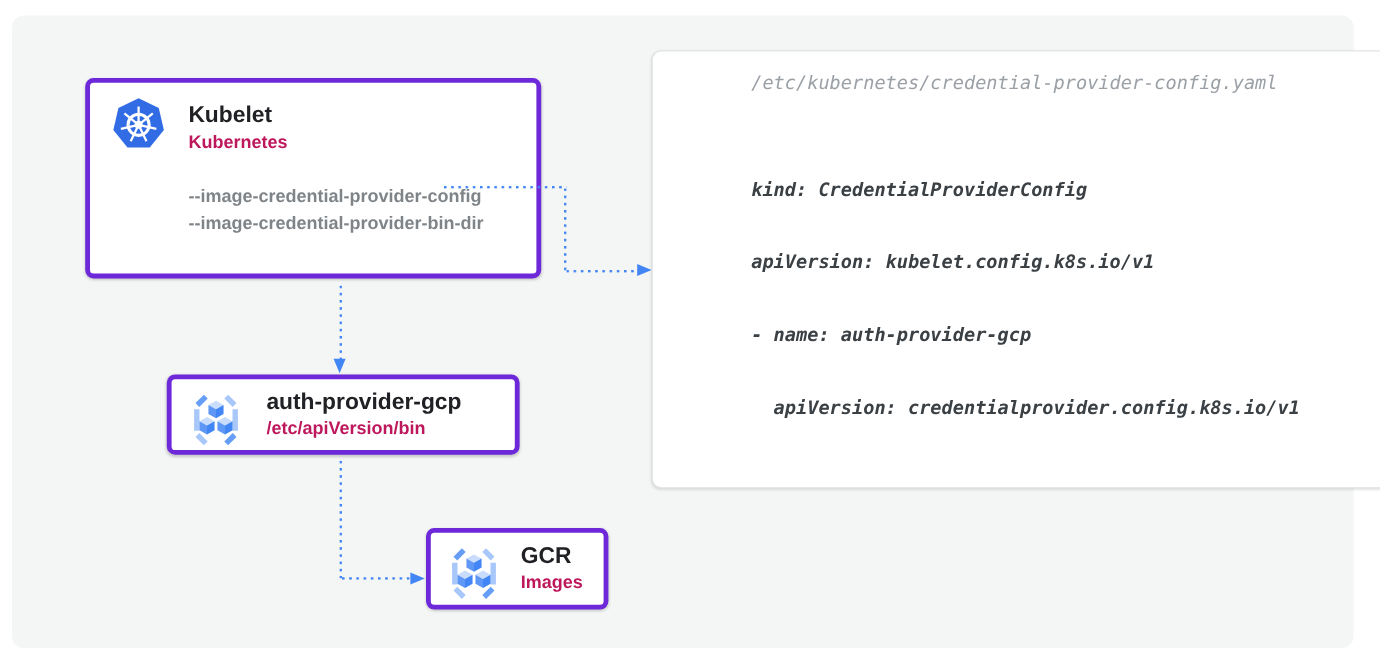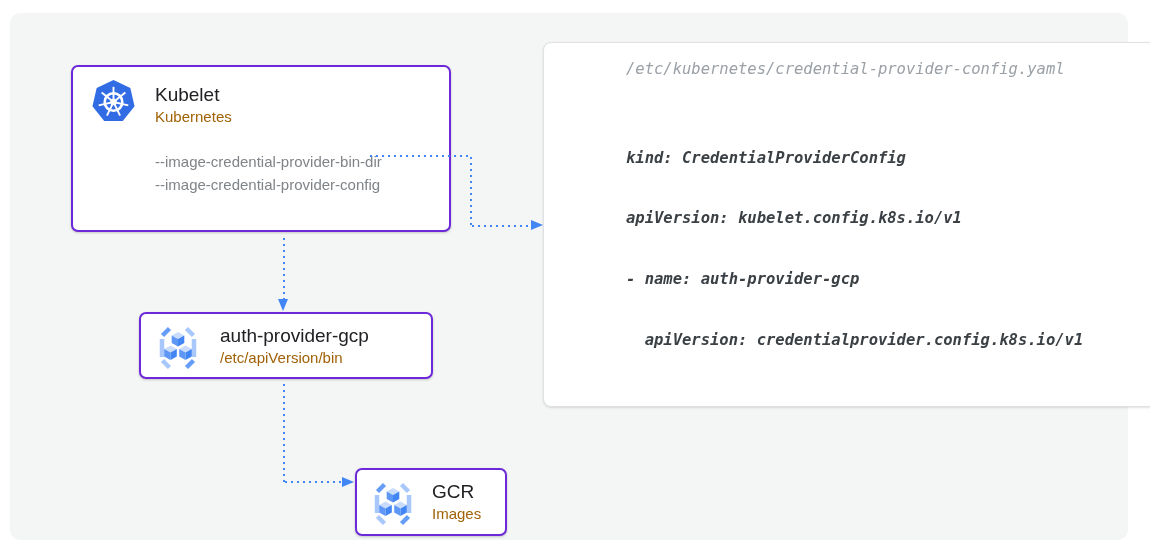--- a/index.html
+++ b/index.html
@@ -1,30 +1,30 @@
 <!DOCTYPE html>
 <html><head>
 <meta charset="utf-8">
 <style>
   html,body{margin:0;padding:0;background:#ffffff;}
   body{width:1150px;height:556px;font-family:"Liberation Sans",sans-serif;position:relative;overflow:hidden;}
   .stage{position:absolute;left:0;top:0;width:1150px;height:556px;}
   .canvas{position:absolute;left:10px;top:13px;width:1118px;height:527px;background:#f4f5f5;border-radius:10px;}
-  .card{position:absolute;background:#ffffff;border:2px solid #6d28d9;border-radius:7px;
-        box-shadow:0 1px 2px rgba(60,64,67,.18),0 1px 3px rgba(60,64,67,.08);box-sizing:border-box;}
+  .card{position:absolute;background:#ffffff;border:4px solid #6d28d9;border-radius:7px;
+        box-shadow:0 1px 2px rgba(60,64,67,.18),0 1px 3px rgba(60,64,67,.08);box-sizing:border-box;font-weight:bold;}
   .card-kubelet{left:71px;top:65px;width:380px;height:167px;}
   .card-auth{left:139px;top:312px;width:294px;height:67px;}
-  .card-gcr{left:355px;top:468px;width:152px;height:68px;padding-left:12px;}
+  .card-gcr{left:355px;top:440px;width:152px;height:68px;padding-left:12px;}
   .card .icon{position:absolute;}
   .k8s-icon{left:17px;top:12px;width:47px;height:46px;}
   .auth-icon{left:13px;top:10px;width:48px;height:48px;}
   .gcr-icon{left:12px;top:10px;width:48px;height:48px;}
   .kub-text{position:absolute;left:82px;top:16px;}
   .node-title{font-size:19px;color:#202124;line-height:24px;white-space:nowrap;}
-  .node-sub{font-size:15px;color:#a16207;line-height:20px;white-space:nowrap;}
+  .node-sub{font-size:15px;color:#be185d;line-height:20px;white-space:nowrap;}
   .flags{position:absolute;left:82px;top:83px;font-size:15px;color:#7f8489;line-height:23px;white-space:nowrap;}
   .pair-text{position:absolute;left:79px;top:50%;transform:translateY(-50%);}
   .card-gcr .pair-text{left:75px;}
   
   .yaml-panel{position:absolute;left:543px;top:42px;width:656px;height:365px;background:#ffffff;
       border:1px solid #dfe1e5;border-radius:8px;box-shadow:0 1px 2px rgba(60,64,67,.15);
       box-sizing:border-box;padding:16px 0 0 82px;overflow:hidden;}
   .yaml-filename{font-family:"DejaVu Sans Mono",monospace;font-style:italic;font-size:15.5px;
       line-height:20px;color:#9aa0a6;white-space:pre;}
   .yaml-code{margin-top:28px;font-family:"DejaVu Sans Mono",monospace;font-style:italic;font-weight:bold;
@@ -60,22 +60,22 @@
         <line x1="23.5" y1="23.5" x2="11.4" y2="13.8"></line>
         <circle cx="23.5" cy="23.5" r="9" stroke-width="2.6"></circle>
       </g>
       <circle cx="23.5" cy="23.5" r="3.4" fill="#ffffff"></circle>
     </svg>
     <div class="kub-text">
       <div class="node-title">Kubelet</div>
       <div class="node-sub">Kubernetes</div>
     </div>
     <div class="flags">
+      <div>--image-credential-provider-config</div>
       <div>--image-credential-provider-bin-dir</div>
-      <div>--image-credential-provider-config</div>
     </div>
   </div>
 
   <div class="card card-auth">
     <svg class="icon auth-icon" viewBox="0 0 48 48">
       <g stroke-linecap="butt" fill="none">
         <path d="M15.5,4.5 L8.5,11.5" stroke="#669df6" stroke-width="4.5"></path>
         <path d="M8,15 V33" stroke="#a8c7fa" stroke-width="4.5"></path>
         <path d="M8.5,36.5 L15.5,43.5" stroke="#a8c7fa" stroke-width="4.5"></path>
         <path d="M32.5,4.5 L39.5,11.5" stroke="#a8c7fa" stroke-width="4.5"></path>

